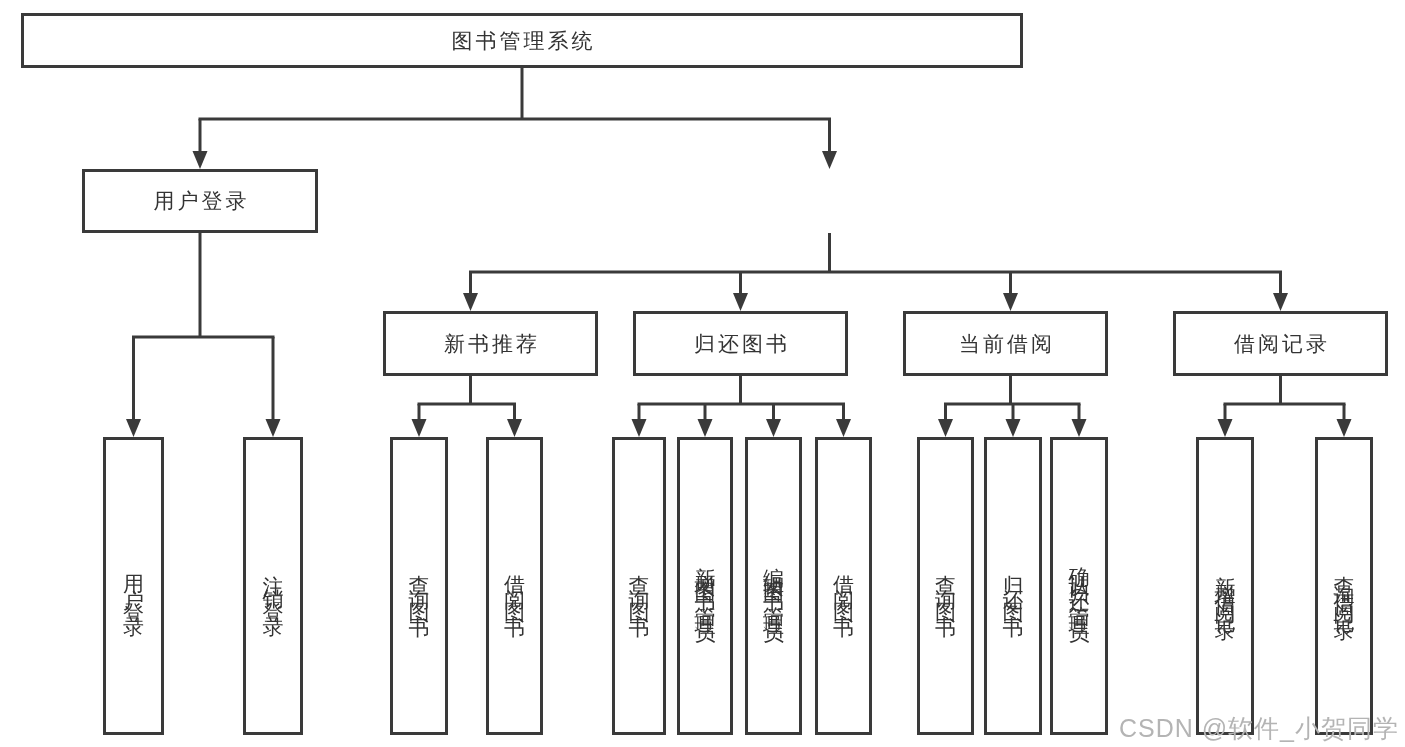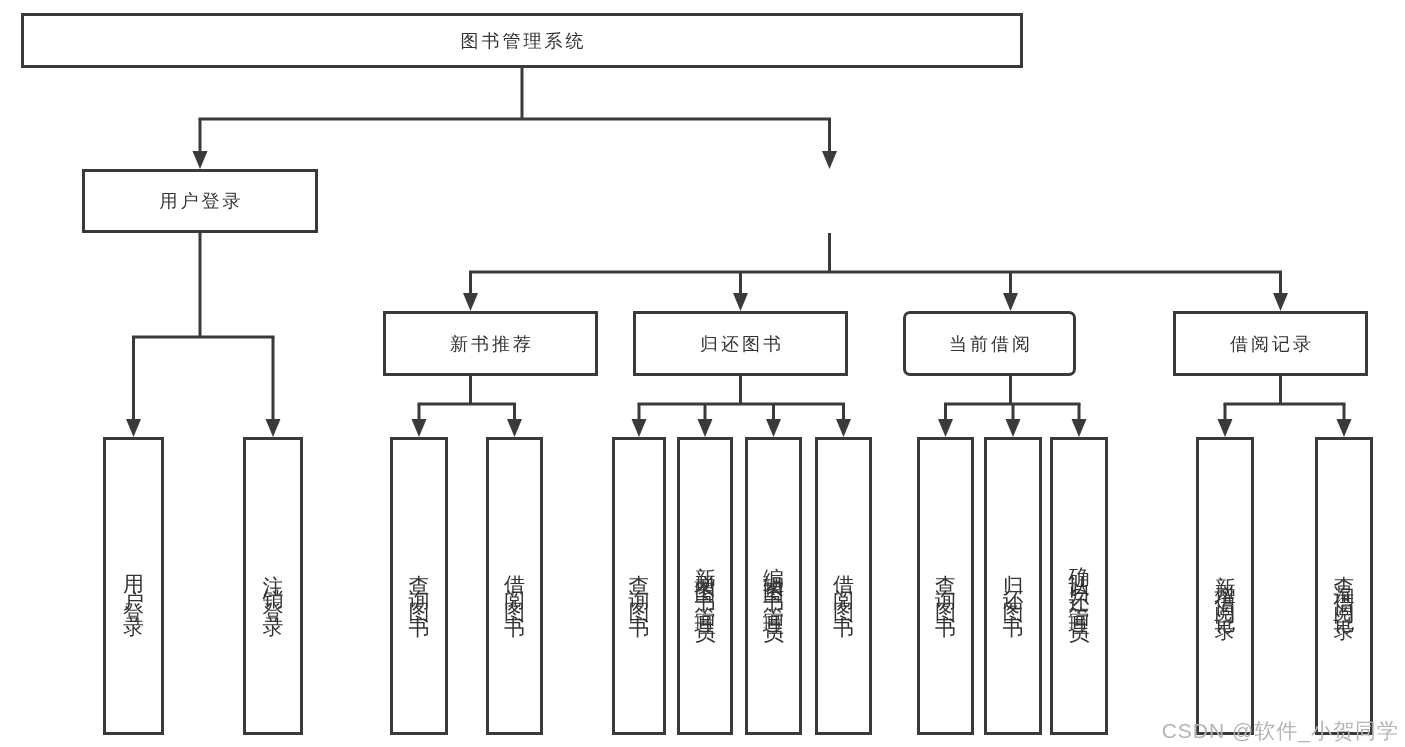--- a/index.html
+++ b/index.html
@@ -22,37 +22,37 @@
     box-sizing: border-box;
     background: #ffffff;
     border: 3px solid #3a3a3a;
     color: #333333;
     display: flex;
     align-items: center;
     justify-content: center;
     white-space: nowrap;
   }
   .h-node {
-    font-size: 18px;
+    font-size: 21px;
     letter-spacing: 3px;
     text-indent: 3px; 
   }
   .leaf {
     font-size: 21px;
     writing-mode: vertical-rl;
     text-orientation: mixed;
   }
   .ls-lg { letter-spacing: 14px; }
   .ls-md { letter-spacing: 9px; }
   .ls-sm { letter-spacing: 8px; }
   #watermark {
     position: absolute;
     right: 6px;
     bottom: 2px;
-    font-size: 21px;
+    font-size: 25px;
     color: #b4b4b4;
     letter-spacing: 1px;
   }
 </style>
 </head>
 <body>
 
 <div id="stage">
 
   <svg id="connectors" viewBox="0 0 1405 747" xmlns="http://www.w3.org/2000/svg">
@@ -109,22 +109,22 @@
       <line x1="1344" y1="404" x2="1344" y2="421" stroke="#3a3a3a" stroke-width="3"></line>
       <polygon points="1344,437 1336.5,419 1351.5,419" fill="#3a3a3a"></polygon>
     </svg>
 
   <div class="node h-node" style="left:21px; top:13px; width:1002px; height:55px;">图书管理系统</div>
 
   <div class="node h-node" style="left:82px; top:169px; width:236px; height:64px;">用户登录</div>
 
   <div class="node h-node" style="left:363px; top:311px; width:215px; height:65px;margin-left:20px;">新书推荐</div>
   <div class="node h-node" style="left:633px; top:311px; width:215px; height:65px;">归还图书</div>
-  <div class="node h-node" style="left:903px; top:311px; width:173px; height:65px;border-radius:7px;">当前借阅</div>
-  <div class="node h-node" style="left:1173px; top:311px; width:195px; height:65px;">借阅记录</div>
+  <div class="node h-node" style="left:903px; top:311px; width:205px; height:65px;">当前借阅</div>
+  <div class="node h-node" style="left:1173px; top:311px; width:215px; height:65px;">借阅记录</div>
 
   <div class="node leaf ls-lg" style="left:103px; top:437px; width:61px; height:298px;">用户登录</div>
   <div class="node leaf ls-lg" style="left:243px; top:437px; width:60px; height:298px;">注销登录</div>
 
   <div class="node leaf ls-lg" style="left:390px; top:437px; width:58px; height:298px;">查询图书</div>
   <div class="node leaf ls-lg" style="left:486px; top:437px; width:57px; height:298px;">借阅图书</div>
 
   <div class="node leaf ls-lg" style="left:612px; top:437px; width:54px; height:298px;">查询图书</div>
   <div class="node leaf ls-sm" style="left:677px; top:437px; width:56px; height:298px;">新增图书（管理员）</div>
   <div class="node leaf ls-sm" style="left:745px; top:437px; width:57px; height:298px;">编辑图书（管理员）</div>

